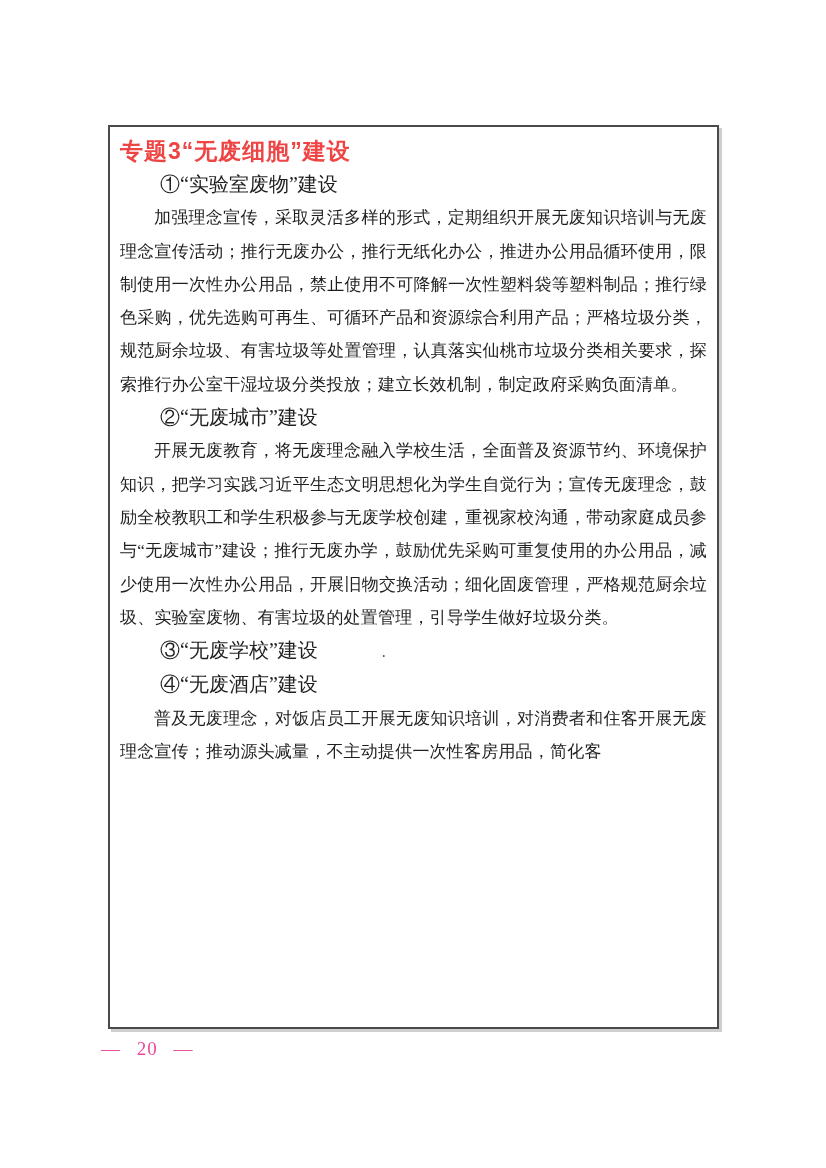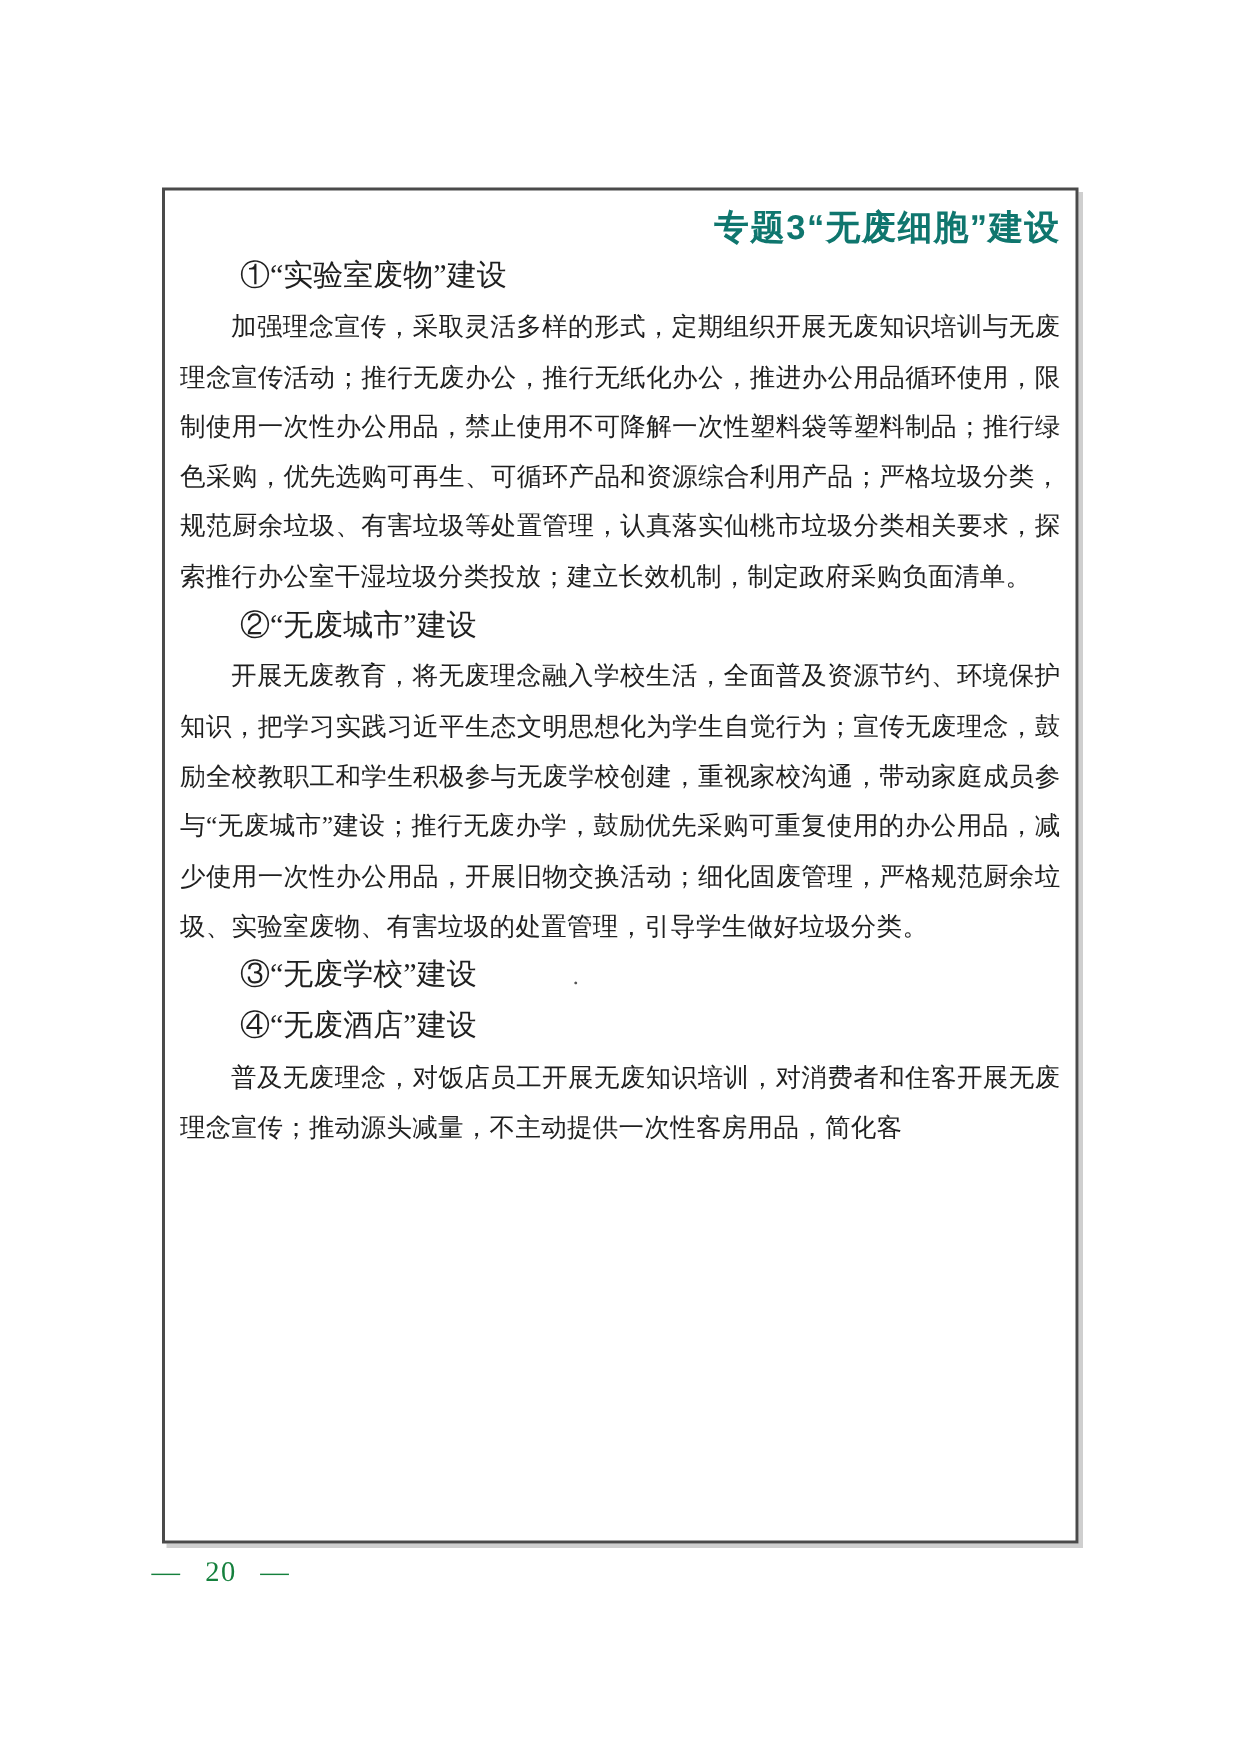--- a/index.html
+++ b/index.html
@@ -29,26 +29,26 @@
     height: 904px;
     border: 2px solid #4a4a4a;
     
     box-shadow: 3px 3px 0 rgba(130,130,130,0.38);
     padding: 7px 10px 4px 10px;
     background: #ffffff;
     overflow: hidden;
   }
 
   .doc-title {
-    text-align: right;
+    text-align: left;
     font-family: "Liberation Sans", "DejaVu Sans", sans-serif;
     font-weight: bold;
     font-size: 23px;
     line-height: 34px;
-    color: #0f766e;
+    color: #ef4444;
     letter-spacing: 1px;
   }
 
   .sec-heading {
     font-size: 20px;
     line-height: 33.3px;
     color: #1f1f1f;
     text-indent: 2em;
     position: relative;
     white-space: nowrap;
@@ -71,21 +71,21 @@
     text-indent: 2em;
     letter-spacing: 0.2px;
   }
 
   .page-footer {
     position: absolute;
     left: 101px;
     top: 1037px;
     font-size: 19px;
     line-height: 24px;
-    color: #15803d;
+    color: #ec4899;
     word-spacing: 10px;
     letter-spacing: 1px;
   }
 </style>
 </head>
 <body>
 
 <div class="page">
 
   <div class="content-box">

